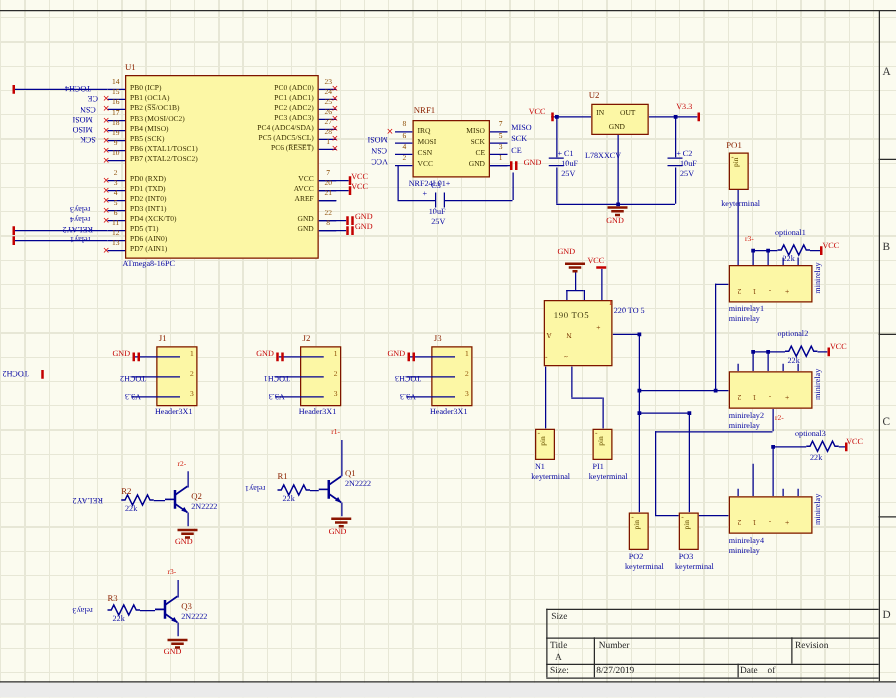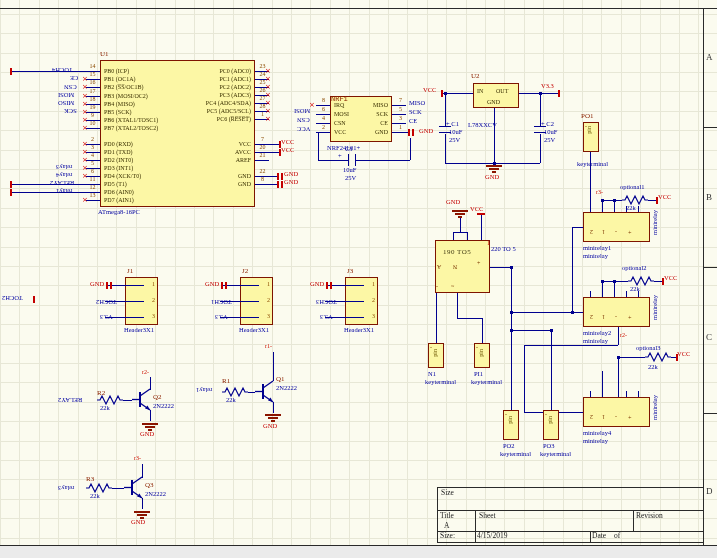--- a/index.html
+++ b/index.html
@@ -466,21 +466,21 @@
     <span class="t net rot" style="left: 58px; top: 99px;">MISO</span>
     <span class="t net rot" style="left: 64px; top: 107px;">SCK</span>
     <span class="t net rot" style="left: 56px; top: 163px;">relay3</span>
     <span class="t net rot" style="left: 56px; top: 171px;">relay4</span>
     <span class="t net rot" style="left: 50px; top: 179px;">RELAY2</span>
     <span class="t net rot" style="left: 56px; top: 187px;">relay1</span>
     <span class="t pwr" style="left: 281px; top: 139px;">VCC</span>
     <span class="t pwr" style="left: 281px; top: 147px;">VCC</span>
     <span class="t pwr" style="left: 284px; top: 171px;">GND</span>
     <span class="t pwr" style="left: 284px; top: 179px;">GND</span>
-    <span class="t des" style="left: 331px; top: 96px; font-family: Liberation Mono, monospace;">NRF1</span>
+    <span class="t des" style="left: 331px; top: 85px;">NRF1</span>
     <span class="t cmt" style="left: 327px; top: 145px;">NRF24L01+</span>
     <span class="t net" style="left: 409px; top: 100px;">MISO</span>
     <span class="t net" style="left: 409px; top: 109px;">SCK</span>
     <span class="t net" style="left: 409px; top: 118px;">CE</span>
     <span class="t pwr" style="left: 419px; top: 128px;">GND</span>
     <span class="t net rot" style="left: 294px; top: 107px;">MOSI</span>
     <span class="t net rot" style="left: 297px; top: 116px;">CSN</span>
     <span class="t net rot" style="left: 297px; top: 125px;">VCC</span>
     <span class="t cmt" style="left: 345px; top: 146px;">C3</span>
     <span class="t cmt" style="left: 338px; top: 153px;">+</span>
@@ -532,23 +532,23 @@
     <span class="t pwr" style="left: 140px; top: 431px;">GND</span>
     <span class="t des" style="left: 86px; top: 476px;">R3</span>
     <span class="t cmt" style="left: 90px; top: 493px;">22k</span>
     <span class="t net rot" style="left: 58px; top: 484px;">relay3</span>
     <span class="t des" style="left: 145px; top: 482px;">Q3</span>
     <span class="t cmt" style="left: 145px; top: 491px;">2N2222</span>
     <span class="t pwr" style="left: 131px; top: 519px;">GND</span>
     <span class="t tb" style="left: 441px; top: 489px;">Size</span>
     <span class="t tb" style="left: 440px; top: 512px;">Title</span>
     <span class="t tb" style="left: 444px; top: 522px;">A</span>
-    <span class="t tb" style="left: 479px; top: 512px;">Sheet</span>
+    <span class="t tb" style="left: 479px; top: 512px;">Number</span>
     <span class="t tb" style="left: 636px; top: 512px;">Revision</span>
     <span class="t tb" style="left: 440px; top: 532px;">Size:</span>
-    <span class="t tb" style="left: 477px; top: 532px;">4/15/2019</span>
+    <span class="t tb" style="left: 477px; top: 532px;">8/27/2019</span>
     <span class="t tb" style="left: 592px; top: 532px;">Date</span>
     <span class="t tb" style="left: 614px; top: 532px;">of</span>
     <span class="t zone" style="left: 706px; top: 53px;">A</span>
     <span class="t zone" style="left: 706px; top: 193px;">B</span>
     <span class="t zone" style="left: 706px; top: 333px;">C</span>
     <span class="t zone" style="left: 706px; top: 487px;">D</span>
   </div>
 
 </body></html>

